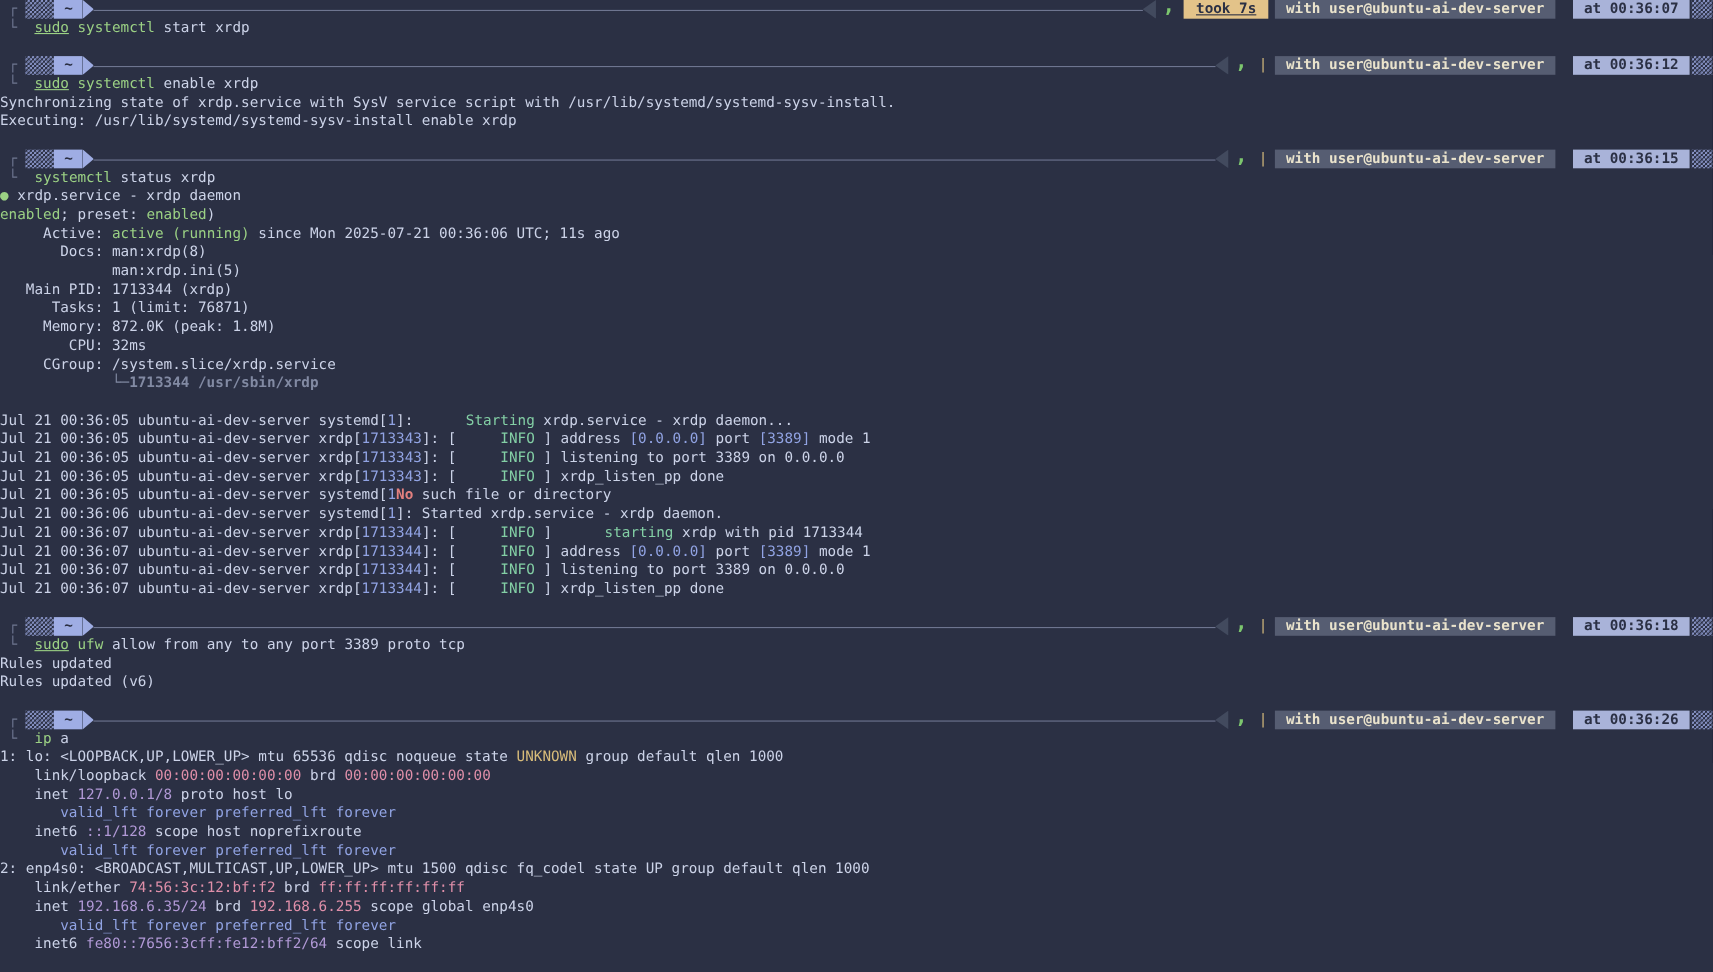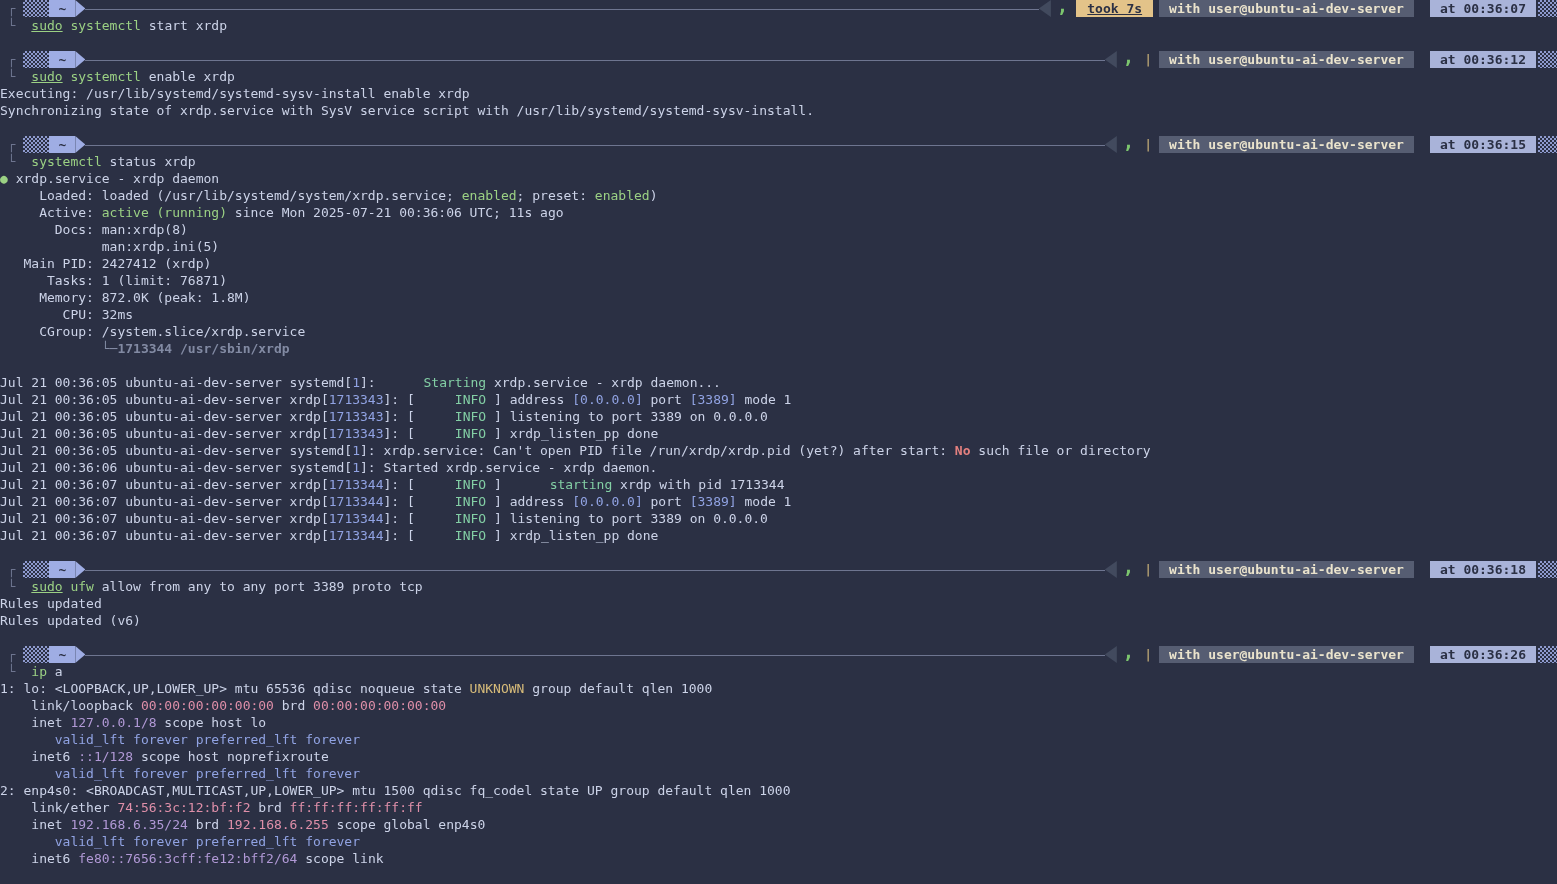--- a/index.html
+++ b/index.html
@@ -52,58 +52,58 @@
 </style>
 </head>
 <body>
 
 <div id="screen" style="--bg: #2b3044; --fg: #ccd3e8; --grn: #9bd184; --tea: #83cfa5; --blu: #91a3e3; --red: #e3807f; --yel: #d8bc7a; --pur: #b199d6; --pnk: #df8fa9; --dim: #828aa3; --lin: #6e7590; --dith: #8e9ace; --bdghome: #9fade4; --bdgtan: #e3c389; --bdggray: #565d72; --bdgblue: #a9b3d9; --cream: #eae3cc; --ok: #7cc66e; --chv: #424a5e; --sepc: #d2b87c;">
     <div class="row"><span class="seg lin"> ┌ </span><div class="dither"></div><div class="badge home"><span>~</span></div><div class="arr-right"></div><div class="rule"></div><div class="chevron-left"></div><span class="comma">,</span><span class="badge tan">took 7s</span><span class="badge gray">with user@ubuntu-ai-dev-server</span><span class="badge blue">at 00:36:07</span><div class="dither right"></div></div>
     <div class="row"><span class="seg lin"> └  </span><span class="seg gru">sudo</span><span class="seg fg"> </span><span class="seg grn">systemctl</span><span class="seg fg"> start xrdp</span></div>
     <div class="row"></div>
     <div class="row"><span class="seg lin"> ┌ </span><div class="dither"></div><div class="badge home"><span>~</span></div><div class="arr-right"></div><div class="rule"></div><div class="chevron-left"></div><span class="comma">,</span><span class="sep">|</span><span class="badge gray">with user@ubuntu-ai-dev-server</span><span class="badge blue">at 00:36:12</span><div class="dither right"></div></div>
     <div class="row"><span class="seg lin"> └  </span><span class="seg gru">sudo</span><span class="seg fg"> </span><span class="seg grn">systemctl</span><span class="seg fg"> enable xrdp</span></div>
+    <div class="row"><span class="seg fg">Synchronizing state of xrdp.service with SysV service script with /usr/lib/systemd/systemd-sysv-install.</span></div>
     <div class="row"><span class="seg fg">Executing: /usr/lib/systemd/systemd-sysv-install enable xrdp</span></div>
-    <div class="row"><span class="seg fg">Synchronizing state of xrdp.service with SysV service script with /usr/lib/systemd/systemd-sysv-install.</span></div>
     <div class="row"></div>
     <div class="row"><span class="seg lin"> ┌ </span><div class="dither"></div><div class="badge home"><span>~</span></div><div class="arr-right"></div><div class="rule"></div><div class="chevron-left"></div><span class="comma">,</span><span class="sep">|</span><span class="badge gray">with user@ubuntu-ai-dev-server</span><span class="badge blue">at 00:36:15</span><div class="dither right"></div></div>
     <div class="row"><span class="seg lin"> └  </span><span class="seg grn">systemctl</span><span class="seg fg"> status xrdp</span></div>
     <div class="row"><span class="seg grn">●</span><span class="seg fg"> xrdp.service - xrdp daemon</span></div>
-    <div class="row"><span class="seg fg">     Loaded: loaded (/usr/lib/systemd/system/xrdp.service; </span><span class="seg grn">enabled</span><span class="seg fg">; preset: </span><span class="seg grn">enabled</span><span class="seg fg">)</span></div>
+    <div class="row"><span class="seg grn">enabled</span><span class="seg fg">; preset: </span><span class="seg grn">enabled</span><span class="seg fg">)</span></div>
     <div class="row"><span class="seg fg">     Active: </span><span class="seg grn">active (running)</span><span class="seg fg"> since Mon 2025-07-21 00:36:06 UTC; 11s ago</span></div>
     <div class="row"><span class="seg fg">       Docs: man:xrdp(8)</span></div>
     <div class="row"><span class="seg fg">             man:xrdp.ini(5)</span></div>
-    <div class="row"><span class="seg fg">   Main PID: 2427412 (xrdp)</span></div>
+    <div class="row"><span class="seg fg">   Main PID: 1713344 (xrdp)</span></div>
     <div class="row"><span class="seg fg">      Tasks: 1 (limit: 76871)</span></div>
     <div class="row"><span class="seg fg">     Memory: 872.0K (peak: 1.8M)</span></div>
     <div class="row"><span class="seg fg">        CPU: 32ms</span></div>
     <div class="row"><span class="seg fg">     CGroup: /system.slice/xrdp.service</span></div>
     <div class="row"><span class="seg dim">             └─1713344 /usr/sbin/xrdp</span></div>
     <div class="row"></div>
     <div class="row"><span class="seg fg">Jul 21 00:36:05 ubuntu-ai-dev-server systemd[</span><span class="seg blu">1</span><span class="seg fg">]: </span><span class="seg tea">Starting</span><span class="seg fg"> xrdp.service - xrdp daemon...</span></div>
     <div class="row"><span class="seg fg">Jul 21 00:36:05 ubuntu-ai-dev-server xrdp[</span><span class="seg blu">1713343</span><span class="seg fg">]: [</span><span class="seg tea">INFO </span><span class="seg fg">] address </span><span class="seg blu">[0.0.0.0]</span><span class="seg fg"> port </span><span class="seg blu">[3389]</span><span class="seg fg"> mode 1</span></div>
     <div class="row"><span class="seg fg">Jul 21 00:36:05 ubuntu-ai-dev-server xrdp[</span><span class="seg blu">1713343</span><span class="seg fg">]: [</span><span class="seg tea">INFO </span><span class="seg fg">] listening to port 3389 on 0.0.0.0</span></div>
     <div class="row"><span class="seg fg">Jul 21 00:36:05 ubuntu-ai-dev-server xrdp[</span><span class="seg blu">1713343</span><span class="seg fg">]: [</span><span class="seg tea">INFO </span><span class="seg fg">] xrdp_listen_pp done</span></div>
-    <div class="row"><span class="seg fg">Jul 21 00:36:05 ubuntu-ai-dev-server systemd[</span><span class="seg blu">1</span><span class="seg fg">]: xrdp.service: Can't open PID file /run/xrdp/xrdp.pid (yet?) after start: </span><span class="seg red">No</span><span class="seg fg"> such file or directory</span></div>
+    <div class="row"><span class="seg fg">Jul 21 00:36:05 ubuntu-ai-dev-server systemd[</span><span class="seg blu">1</span><span class="seg red">No</span><span class="seg fg"> such file or directory</span></div>
     <div class="row"><span class="seg fg">Jul 21 00:36:06 ubuntu-ai-dev-server systemd[</span><span class="seg blu">1</span><span class="seg fg">]: Started xrdp.service - xrdp daemon.</span></div>
     <div class="row"><span class="seg fg">Jul 21 00:36:07 ubuntu-ai-dev-server xrdp[</span><span class="seg blu">1713344</span><span class="seg fg">]: [</span><span class="seg tea">INFO </span><span class="seg fg">] </span><span class="seg tea">starting</span><span class="seg fg"> xrdp with pid 1713344</span></div>
     <div class="row"><span class="seg fg">Jul 21 00:36:07 ubuntu-ai-dev-server xrdp[</span><span class="seg blu">1713344</span><span class="seg fg">]: [</span><span class="seg tea">INFO </span><span class="seg fg">] address </span><span class="seg blu">[0.0.0.0]</span><span class="seg fg"> port </span><span class="seg blu">[3389]</span><span class="seg fg"> mode 1</span></div>
     <div class="row"><span class="seg fg">Jul 21 00:36:07 ubuntu-ai-dev-server xrdp[</span><span class="seg blu">1713344</span><span class="seg fg">]: [</span><span class="seg tea">INFO </span><span class="seg fg">] listening to port 3389 on 0.0.0.0</span></div>
     <div class="row"><span class="seg fg">Jul 21 00:36:07 ubuntu-ai-dev-server xrdp[</span><span class="seg blu">1713344</span><span class="seg fg">]: [</span><span class="seg tea">INFO </span><span class="seg fg">] xrdp_listen_pp done</span></div>
     <div class="row"></div>
     <div class="row"><span class="seg lin"> ┌ </span><div class="dither"></div><div class="badge home"><span>~</span></div><div class="arr-right"></div><div class="rule"></div><div class="chevron-left"></div><span class="comma">,</span><span class="sep">|</span><span class="badge gray">with user@ubuntu-ai-dev-server</span><span class="badge blue">at 00:36:18</span><div class="dither right"></div></div>
     <div class="row"><span class="seg lin"> └  </span><span class="seg gru">sudo</span><span class="seg fg"> </span><span class="seg grn">ufw</span><span class="seg fg"> allow from any to any port 3389 proto tcp</span></div>
     <div class="row"><span class="seg fg">Rules updated</span></div>
     <div class="row"><span class="seg fg">Rules updated (v6)</span></div>
     <div class="row"></div>
     <div class="row"><span class="seg lin"> ┌ </span><div class="dither"></div><div class="badge home"><span>~</span></div><div class="arr-right"></div><div class="rule"></div><div class="chevron-left"></div><span class="comma">,</span><span class="sep">|</span><span class="badge gray">with user@ubuntu-ai-dev-server</span><span class="badge blue">at 00:36:26</span><div class="dither right"></div></div>
     <div class="row"><span class="seg lin"> └  </span><span class="seg grn">ip</span><span class="seg fg"> a</span></div>
     <div class="row"><span class="seg fg">1: lo: &lt;LOOPBACK,UP,LOWER_UP&gt; mtu 65536 qdisc noqueue state </span><span class="seg yel">UNKNOWN</span><span class="seg fg"> group default qlen 1000</span></div>
     <div class="row"><span class="seg fg">    link/loopback </span><span class="seg pnk">00:00:00:00:00:00</span><span class="seg fg"> brd </span><span class="seg pnk">00:00:00:00:00:00</span></div>
-    <div class="row"><span class="seg fg">    inet </span><span class="seg pur">127.0.0.1/8</span><span class="seg fg"> scope host lo</span></div>
+    <div class="row"><span class="seg fg">    inet </span><span class="seg pur">127.0.0.1/8</span><span class="seg fg"> proto host lo</span></div>
     <div class="row"><span class="seg blu">       valid_lft forever preferred_lft forever</span></div>
     <div class="row"><span class="seg fg">    inet6 </span><span class="seg pur">::1/128</span><span class="seg fg"> scope host noprefixroute</span></div>
     <div class="row"><span class="seg blu">       valid_lft forever preferred_lft forever</span></div>
     <div class="row"><span class="seg fg">2: enp4s0: &lt;BROADCAST,MULTICAST,UP,LOWER_UP&gt; mtu 1500 qdisc fq_codel state UP group default qlen 1000</span></div>
     <div class="row"><span class="seg fg">    link/ether </span><span class="seg pnk">74:56:3c:12:bf:f2</span><span class="seg fg"> brd </span><span class="seg pnk">ff:ff:ff:ff:ff:ff</span></div>
     <div class="row"><span class="seg fg">    inet </span><span class="seg pur">192.168.6.35/24</span><span class="seg fg"> brd </span><span class="seg pnk">192.168.6.255</span><span class="seg fg"> scope global enp4s0</span></div>
     <div class="row"><span class="seg blu">       valid_lft forever preferred_lft forever</span></div>
     <div class="row"><span class="seg fg">    inet6 </span><span class="seg pur">fe80::7656:3cff:fe12:bff2/64</span><span class="seg fg"> scope link</span></div>
     <div class="row"></div>
   </div>

